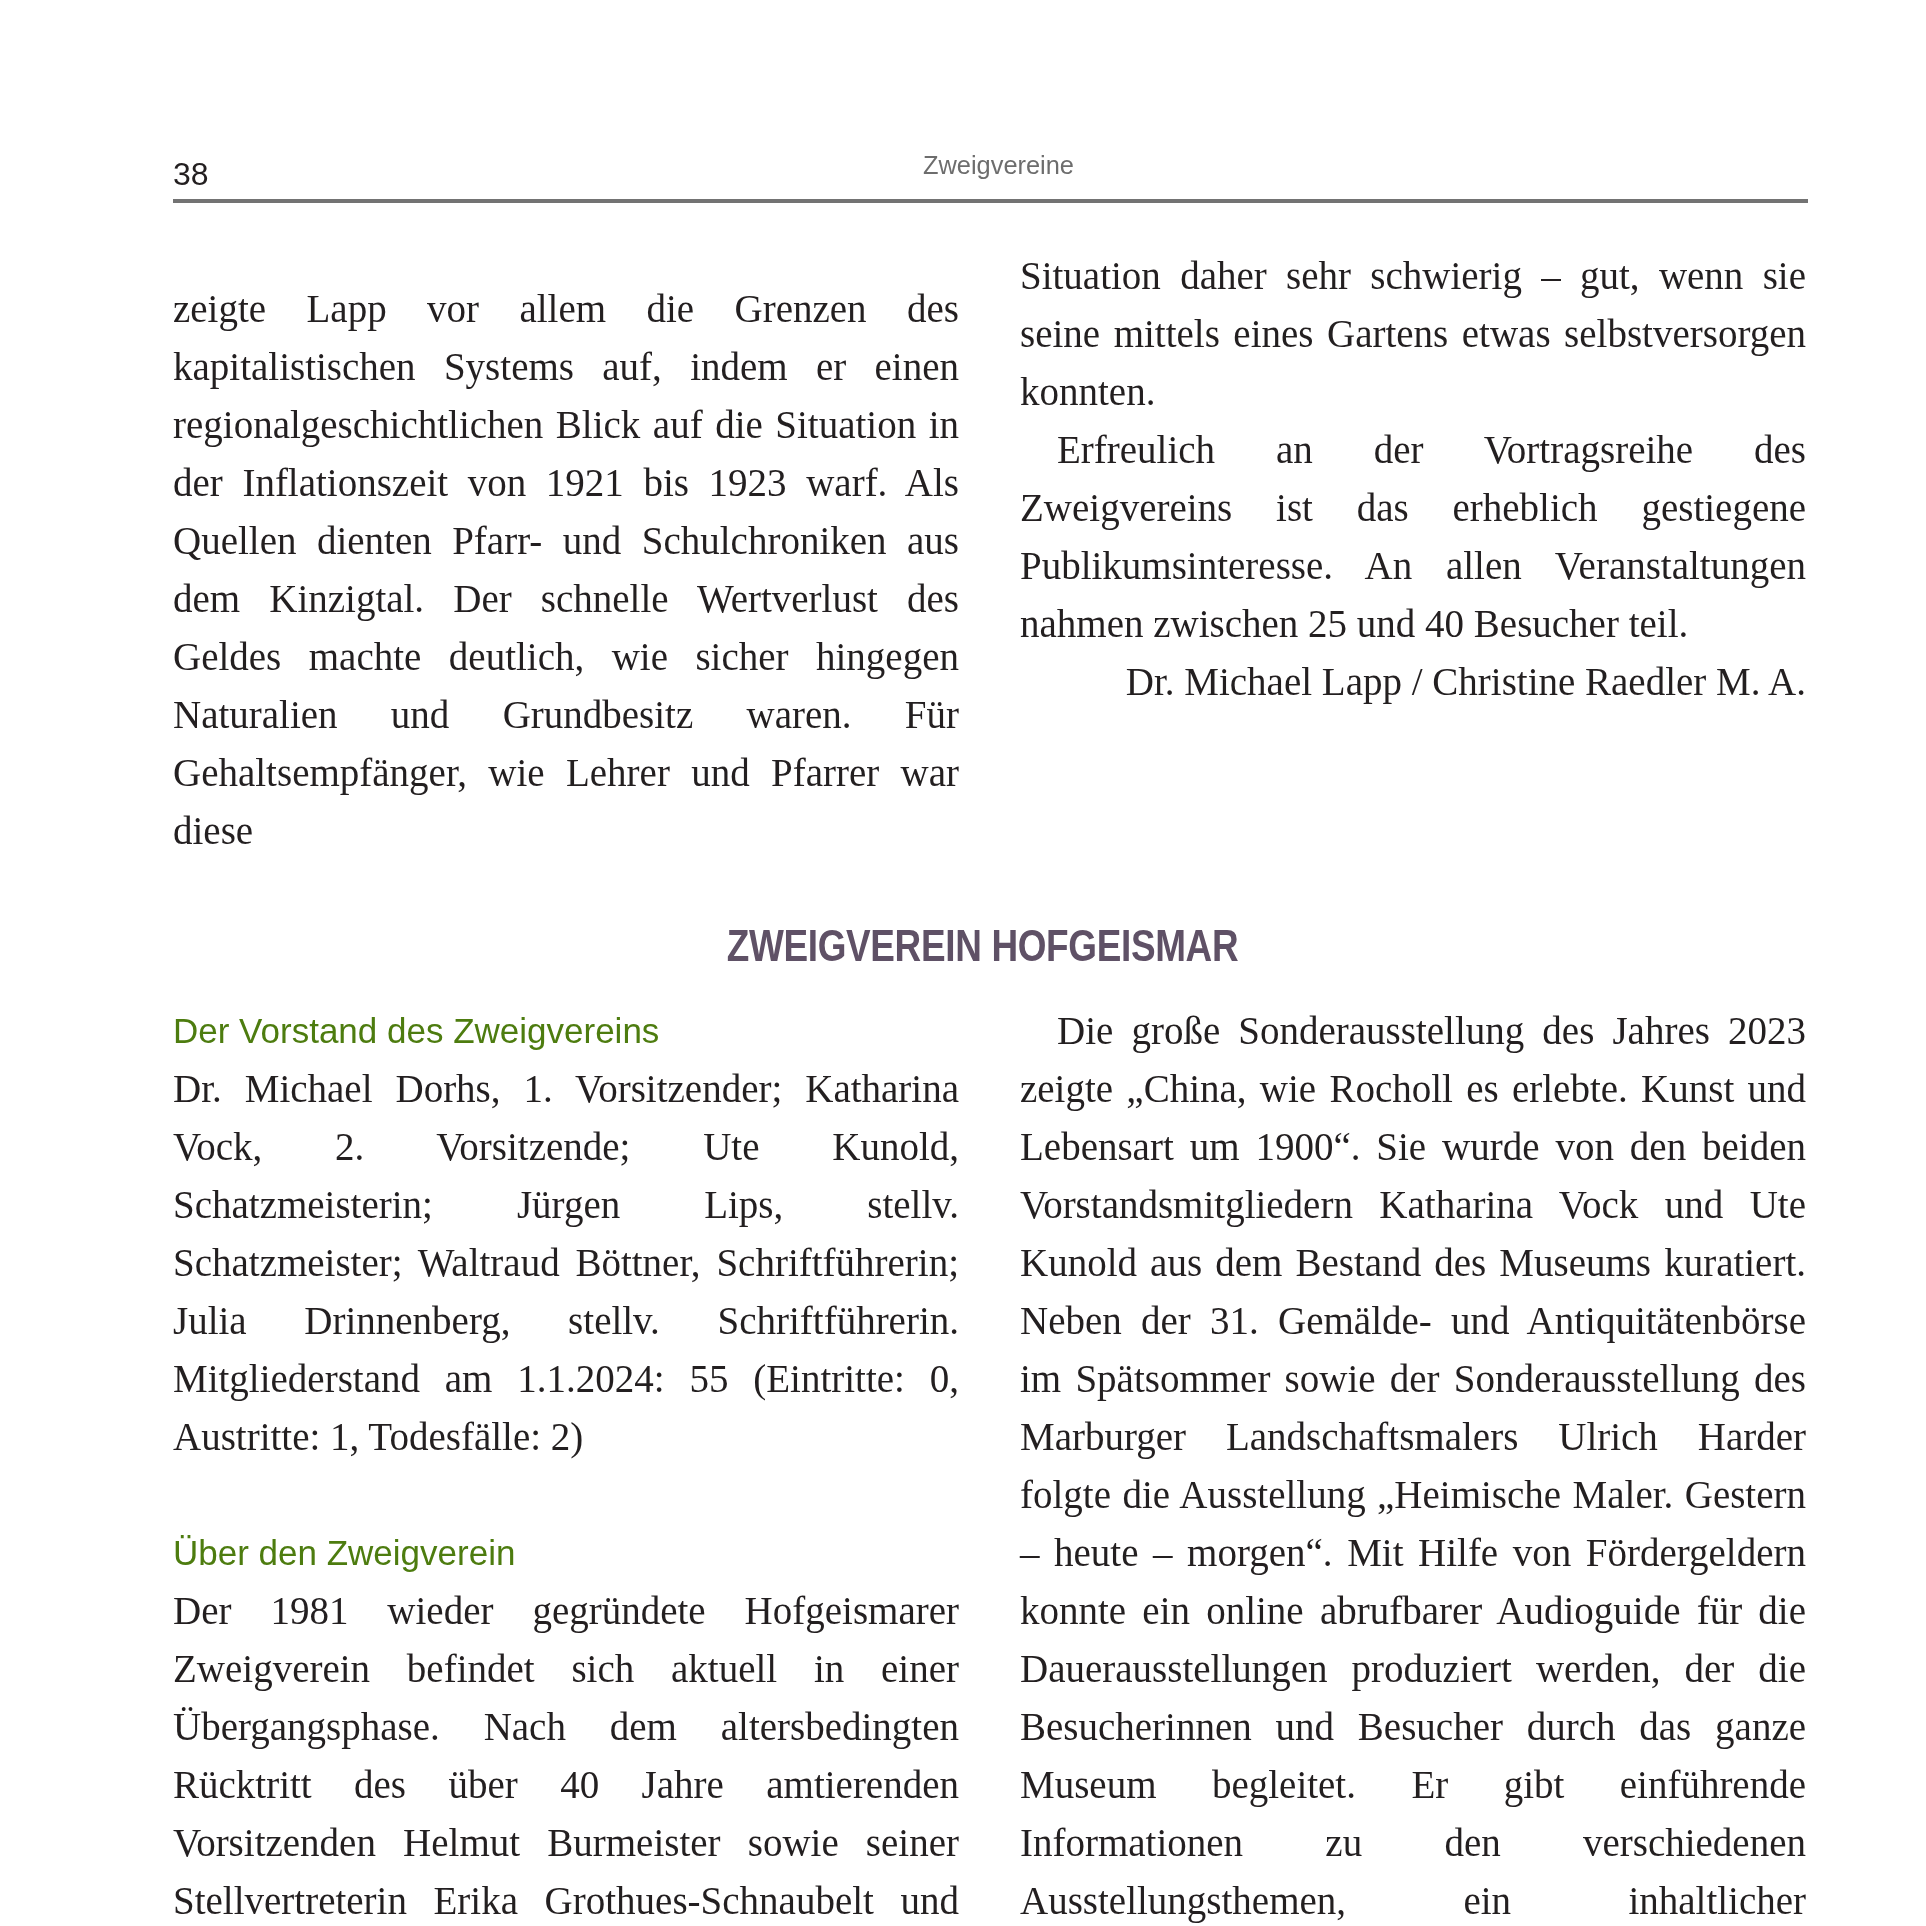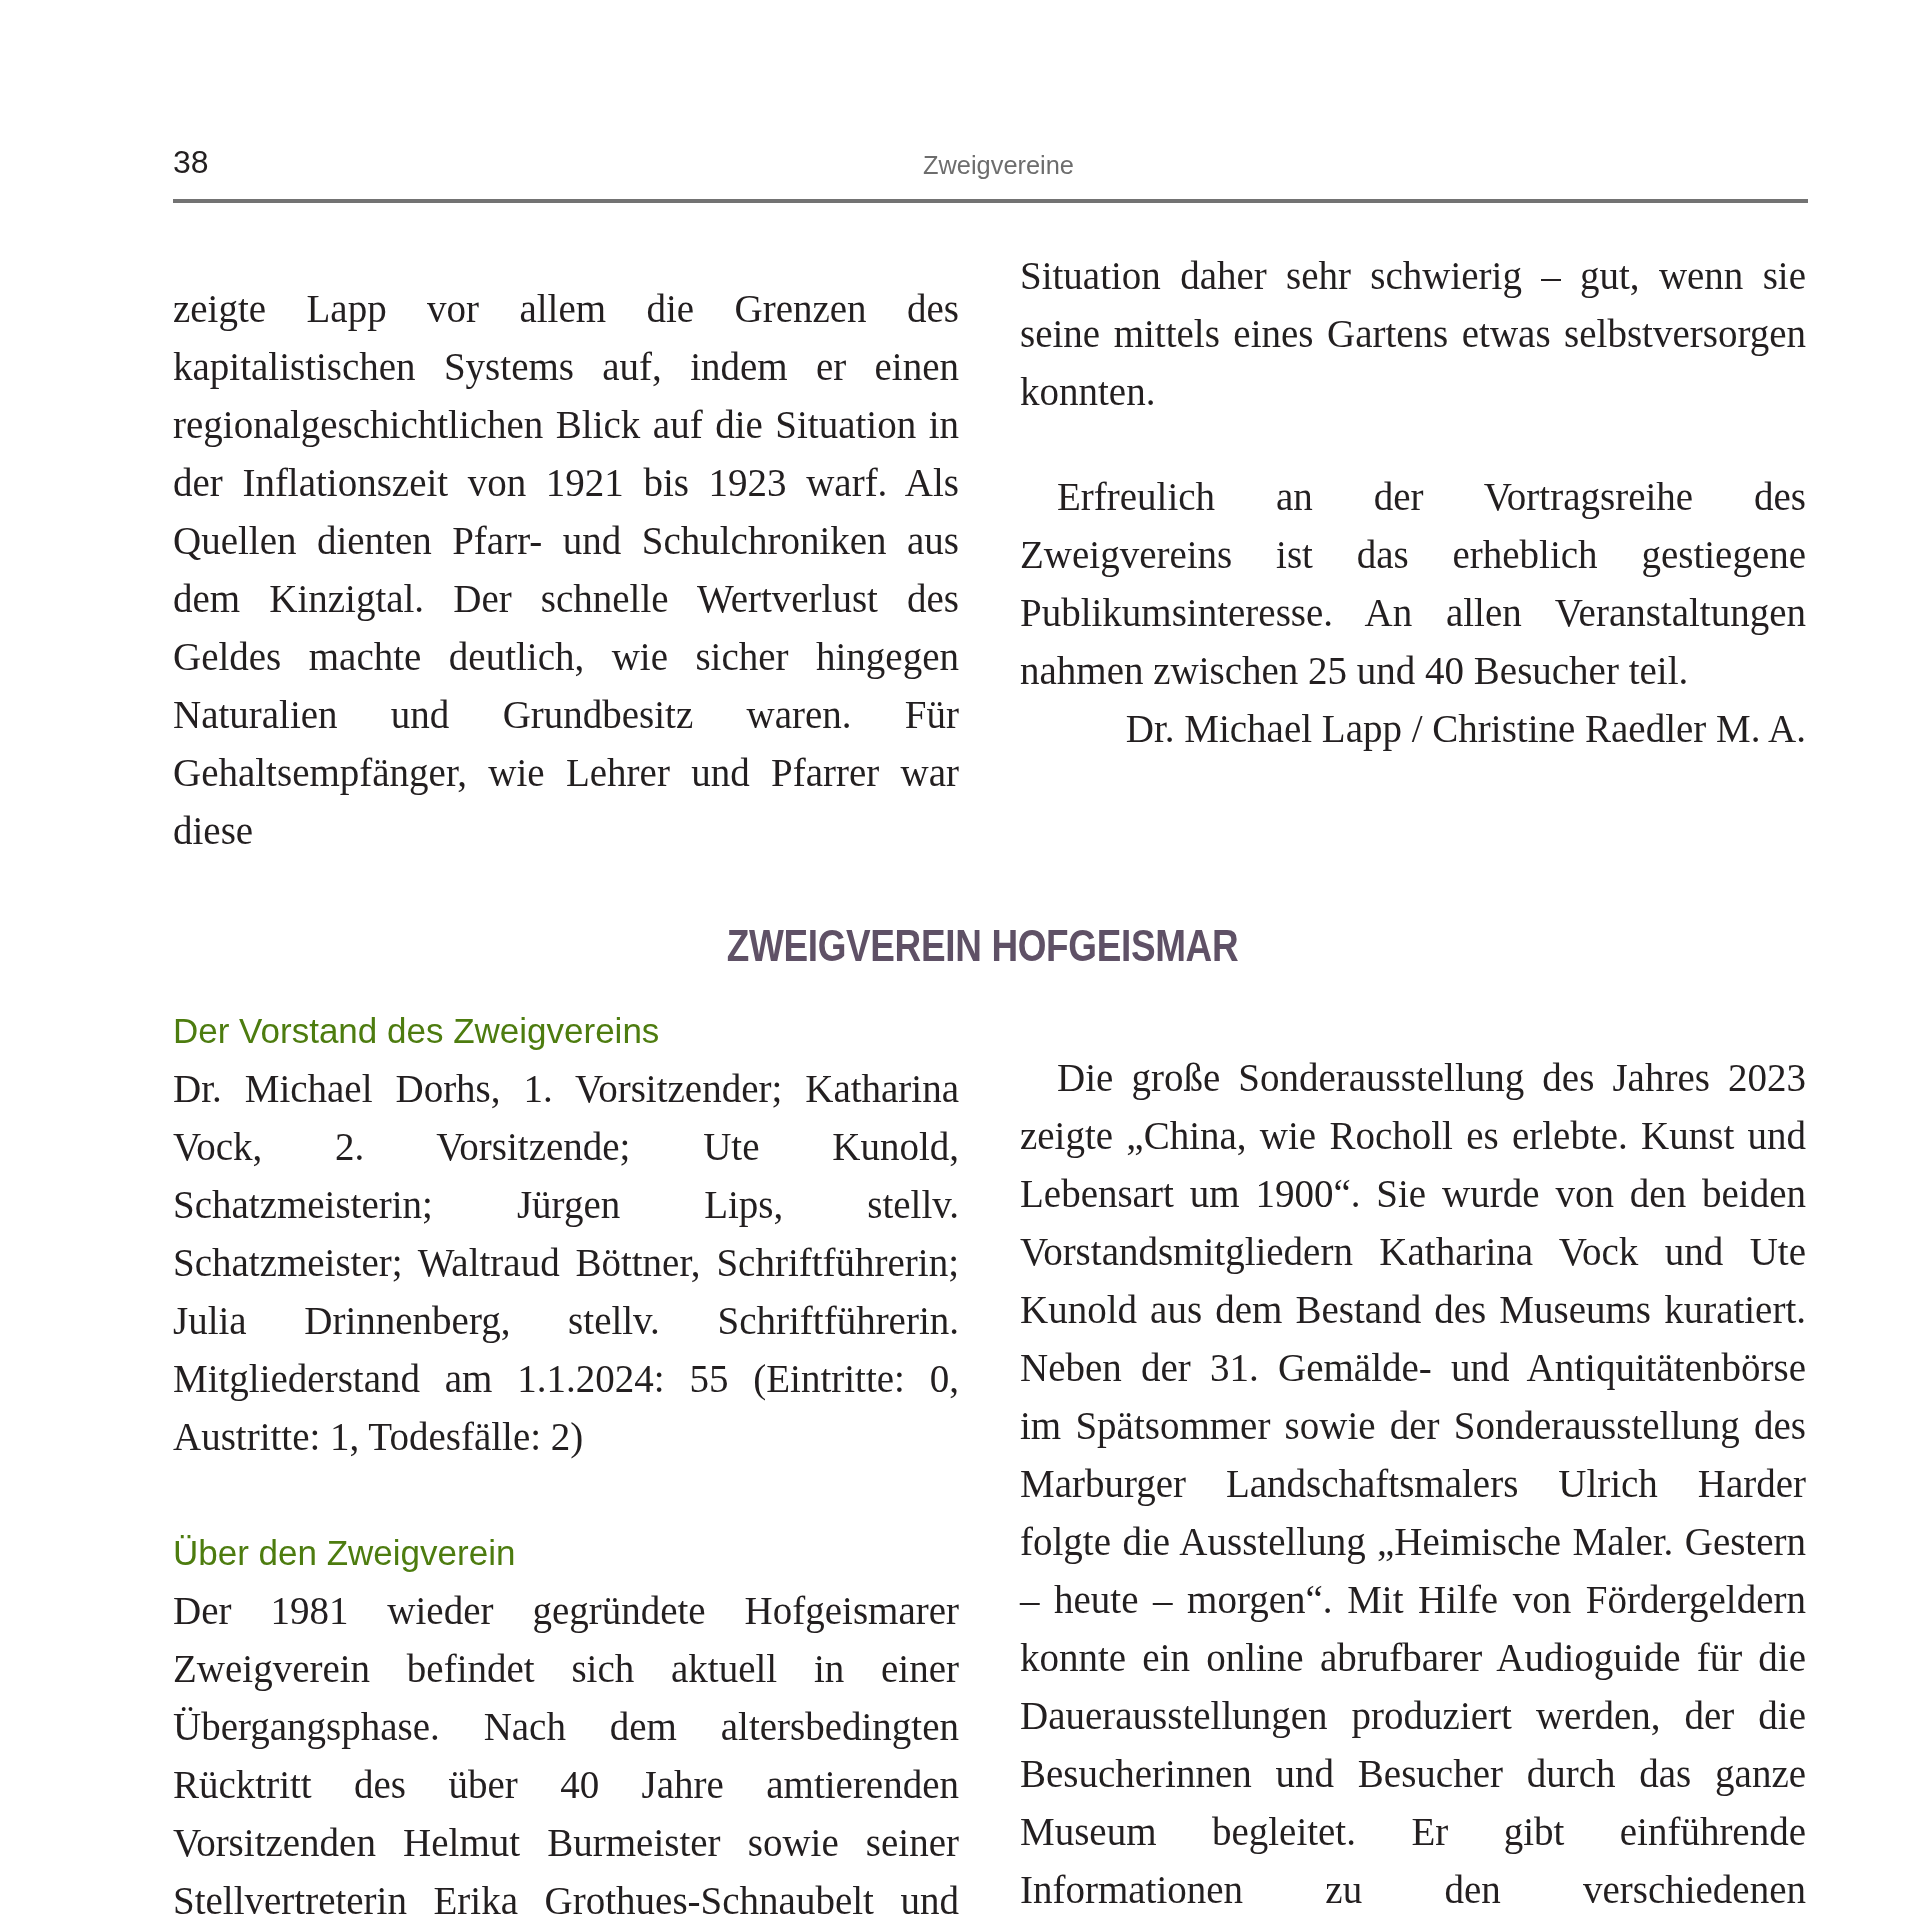--- a/index.html
+++ b/index.html
@@ -1,24 +1,24 @@
 <!DOCTYPE html>
 <html style="font-size:6.2px"><head>
 <meta charset="utf-8">
 <style>
   html, body { margin: 0; padding: 0; background: #ffffff; }
   body { width: 1965px; height: 2774px; position: relative; overflow: hidden; }
   .page { position: absolute; left: 0; top: 0; width: 1965px; height: 2774px; background: #fff; }
   .header { position: absolute; left: 173px; top: 139px; width: 1635px; height: 65px; }
-  .page-num { position: absolute; left: 0; top: 0; font-family: "Liberation Sans", sans-serif; font-size: 32px; color: #231f20; line-height: 46px; }
+  .page-num { position: absolute; left: 0; top: 12px; font-family: "Liberation Sans", sans-serif; font-size: 32px; color: #231f20; line-height: 46px; }
   .running-title { position: absolute; left: 16px; right: 0; top: 3.1px; text-align: center; font-family: "Liberation Sans", sans-serif; font-size: 25.4px; color: #6d6d6d; line-height: 46px; }
   .header-rule { position: absolute; left: 0; right: 0; top: 60px; height: 3.5px; background: #737373; }
   .col { position: absolute; width: 786px; font-family: "Liberation Serif", serif; font-size: 39px; line-height: 58px; color: #231f20; text-align: justify; hyphens: manual; }
   .col p { margin: 0; }
-  .col p.indent { text-indent: 37px; margin-top: 47px; }
+  .col p.indent { text-indent: 37px; }
   .col-top-left { left: 173px; top: 247px; margin-top: 33px; }
   .col-top-right { left: 1020px; top: 247px; }
   .signature { text-align: right; }
   .section-title { position: absolute; left: 0; width: 1965px; top: 890px; text-align: center; font-family: "Liberation Sans", sans-serif; font-weight: bold; font-size: 45px; color: #5f5166; letter-spacing: -0.4px; transform: scaleX(0.82); transform-origin: center; }
   .col-bottom-left { left: 173px; top: 1002px; }
   .col-bottom-right { left: 1020px; top: 1002px; }
   .subheading { font-family: Liberation Sans, sans-serif; font-size: 35px; color: #4d7c0f; line-height: 58px; text-align: left; }
   .gap { height: 58px; }
 </style>
 </head>

